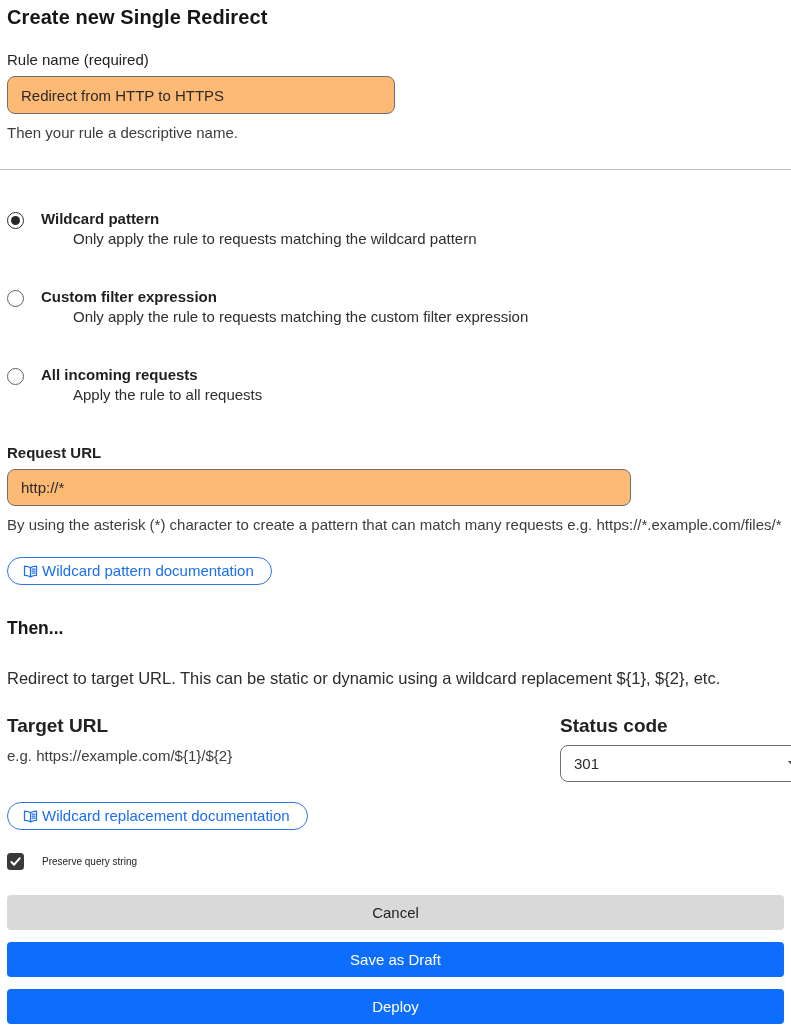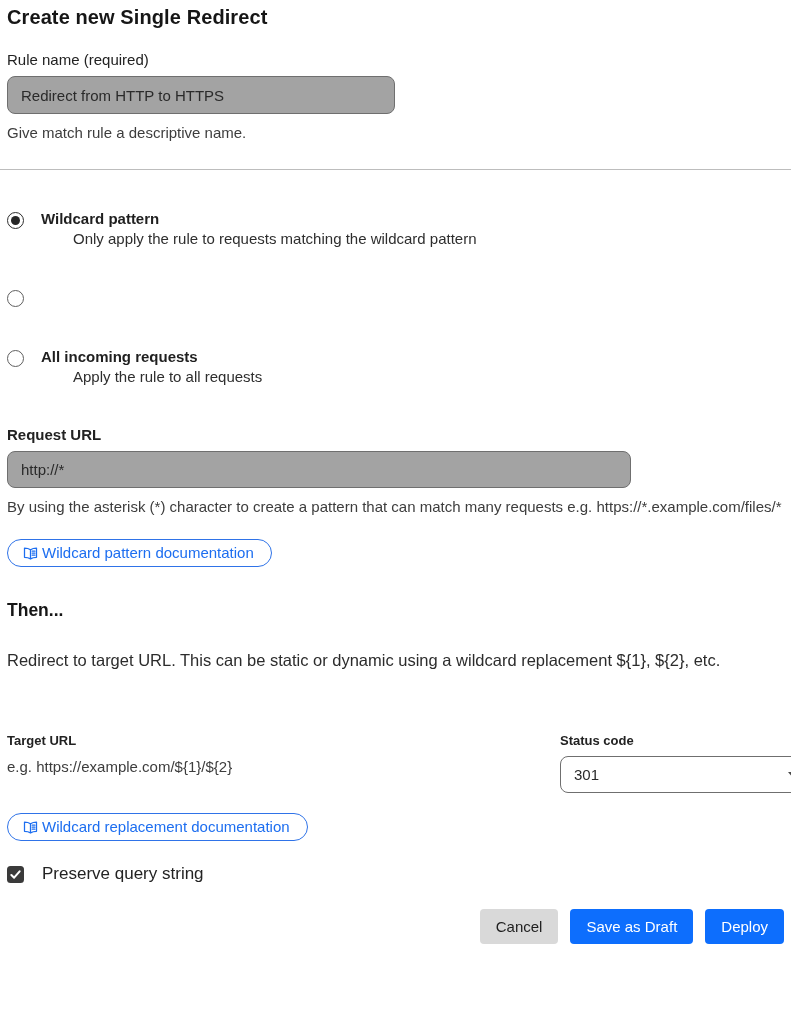--- a/index.html
+++ b/index.html
@@ -18,21 +18,21 @@
   }
 
   .field-label { font-size: 15px; color: #222; margin-top: 22px; }
   .field-label.bold { font-weight: 700; }
 
   .text-input {
     display: block; width: 388px; height: 38px;
     margin-top: 8px; padding: 0 13px;
     font-family: inherit; font-size: 15px; color: #2a2a2a;
     border: 1px solid #6f6f6f; border-radius: 8px;
-    background: #a3a3a3; outline: none;
+    background: #fdba74; outline: none;
   }
   .text-input.full { width: 624px; height: 37px; }
 
   .helper-text { font-size: 15px; color: #3d3d3d; margin-top: 7px; line-height: 24px; }
 
   hr.divider {
     border: none; border-top: 1px solid #bdbdbd;
     margin: 24px -7px 0 -7px;
   }
 
@@ -64,21 +64,21 @@
     font-family: inherit; font-size: 15px;
     cursor: pointer;
   }
   .doc-button svg { display: block; }
 
   .then-paragraph { font-size: 16.5px; color: #2c2c2c; margin-top: 30px; }
 
   .two-col { display: flex; margin-top: 27px; }
   .col-target { width: 553px; }
   .col-status { width: 224px; }
-  .col-label { font-size: 13px; font-weight: 700; color: #222; margin-top: 36px; }
+  .col-label { font-size: 19px; font-weight: 700; color: #222; }
   .col-target .text-input { width: 546px; height: 37px; }
 
   .select-box {
     margin-top: 8px; width: 252px; height: 37px;
     border: 1px solid #6f6f6f; border-radius: 8px;
     display: flex; align-items: center; justify-content: space-between;
     padding: 0 13px; font-size: 15px; color: #2a2a2a; background: #fff;
     cursor: pointer;
   }
   .caret-down {
@@ -86,62 +86,66 @@
     border-left: 5px solid transparent; border-right: 5px solid transparent;
     border-top: 6px solid #4a4a4a;
   }
 
   .checkbox-row { display: flex; align-items: center; gap: 18px; margin-top: 23px; }
   .checkbox {
     width: 17px; height: 17px; border-radius: 3.5px;
     background: #3a3a3a; display: inline-flex; align-items: center; justify-content: center;
   }
   .checkbox svg { display: block; }
-  .checkbox-label { font-size: 17px; color: #232323; }
+  .checkbox-label { font-size: 10px; color: #232323; }
 
   .footer-actions {
     display: flex; justify-content: flex-end; gap: 12px;
-    margin-top: 25px; padding-right: 0;
+    margin-top: 25px; padding-right: 0; flex-direction: column;
   }
   .btn {
     font-family: inherit; font-size: 15px;
     border: none; border-radius: 4px;
     padding: 8px 16px; cursor: pointer; line-height: 19px;
   }
   .btn-secondary { background: #d9d9d9; color: #1f1f1f; }
   .btn-primary { background: #0d6efd; color: #ffffff; }
 </style>
 </head>
 <body>
 
 <div class="container">
 
   <h1 class="page-title">Create new Single Redirect</h1>
 
   <div class="field-label">Rule name (required)</div>
   <input class="text-input" type="text" value="Redirect from HTTP to HTTPS" style="">
-  <div class="helper-text">Give match rule a descriptive name.</div>
+  <div class="helper-text">Then your rule a descriptive name.</div>
 
   <hr class="divider">
 
 
   <div class="radio-group">
 
     <div class="radio-option">
       <span class="radio-circle selected">
           <span class="dot"></span>
         </span>
       <span class="radio-texts">
         <span class="radio-label">Wildcard pattern</span>
         <span class="radio-desc">Only apply the rule to requests matching the wildcard pattern</span>
       </span>
     </div>
 
     <div class="radio-option">
       <span class="radio-circle"></span>
+      <span class="radio-texts">
+        <span class="radio-label">Custom filter expression</span>
+        <span class="radio-desc">Only apply the rule to requests matching the custom filter expression</span>
+      </span>
     </div>
 
     <div class="radio-option">
       <span class="radio-circle"></span>
       <span class="radio-texts">
         <span class="radio-label">All incoming requests</span>
         <span class="radio-desc">Apply the rule to all requests</span>
       </span>
     </div>
 

